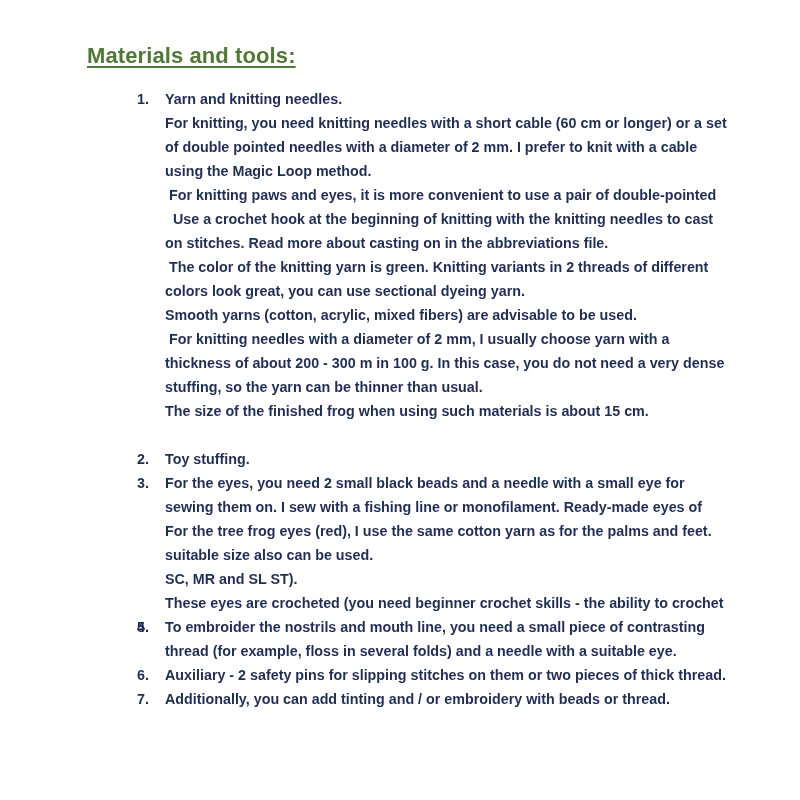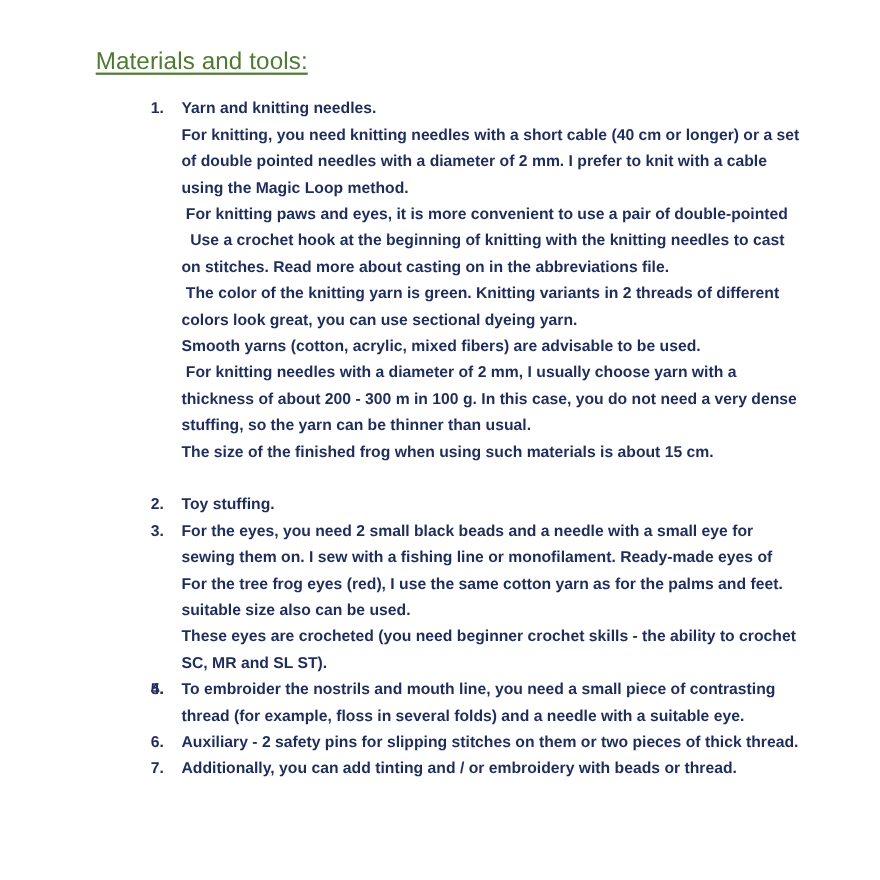--- a/index.html
+++ b/index.html
@@ -20,21 +20,21 @@
       top: 0;
       width: 800px;
       height: 800px;
     }
     .heading {
       position: absolute;
       left: 87px;
       top: 43px;
       margin: 0;
       font-size: 22px;
-      font-weight: normal;
+      font-weight: bold;
       color: #4f7a32;
       text-decoration: underline;
       text-decoration-thickness: 2px;
       text-underline-offset: 3px;
       letter-spacing: 0.1px;
     }
     .list {
       position: absolute;
       left: 137px;
       top: 87px;
@@ -68,21 +68,21 @@
 <body>
 
 <div class="page">
   <h2 class="heading">Materials and tools:</h2>
 
   <ol class="list">
 
     <li class="item">
       <span class="num">1.</span>
       <span class="line">Yarn and knitting needles.</span>
-      <span class="line">For knitting, you need knitting needles with a short cable (40 cm or longer) or a set</span>
+      <span class="line">For knitting, you need knitting needles with a short cable (60 cm or longer) or a set</span>
       <span class="line">of double pointed needles with a diameter of 2 mm. I prefer to knit with a cable</span>
       <span class="line">using the Magic Loop method.</span>
       <span class="line"> For knitting paws and eyes, it is more convenient to use a pair of double-pointed</span>
       <span class="line">  Use a crochet hook at the beginning of knitting with the knitting needles to cast</span>
       <span class="line">on stitches. Read more about casting on in the abbreviations file.</span>
       <span class="line"> The color of the knitting yarn is green. Knitting variants in 2 threads of different</span>
       <span class="line">colors look great, you can use sectional dyeing yarn.</span>
       <span class="line">Smooth yarns (cotton, acrylic, mixed fibers) are advisable to be used.</span>
       <span class="line"> For knitting needles with a diameter of 2 mm, I usually choose yarn with a</span>
       <span class="line">thickness of about 200 - 300 m in 100 g. In this case, you do not need a very dense</span>
@@ -96,22 +96,22 @@
       <span class="num">2.</span>
       <span class="line">Toy stuffing.</span>
     </li>
 
     <li class="item">
       <span class="num">3.</span>
       <span class="line">For the eyes, you need 2 small black beads and a needle with a small eye for</span>
       <span class="line">sewing them on. I sew with a fishing line or monofilament. Ready-made eyes of</span>
       <span class="line">For the tree frog eyes (red), I use the same cotton yarn as for the palms and feet.</span>
       <span class="line">suitable size also can be used.</span>
+      <span class="line">SC, MR and SL ST).</span>
       <span class="line">These eyes are crocheted (you need beginner crochet skills - the ability to crochet</span>
-      <span class="line">SC, MR and SL ST).</span>
     </li>
 
     <li class="item">
       <span class="num">4.</span>
     </li>
 
     <li class="item">
       <span class="num">5.</span>
       <span class="line">To embroider the nostrils and mouth line, you need a small piece of contrasting</span>
       <span class="line">thread (for example, floss in several folds) and a needle with a suitable eye.</span>

